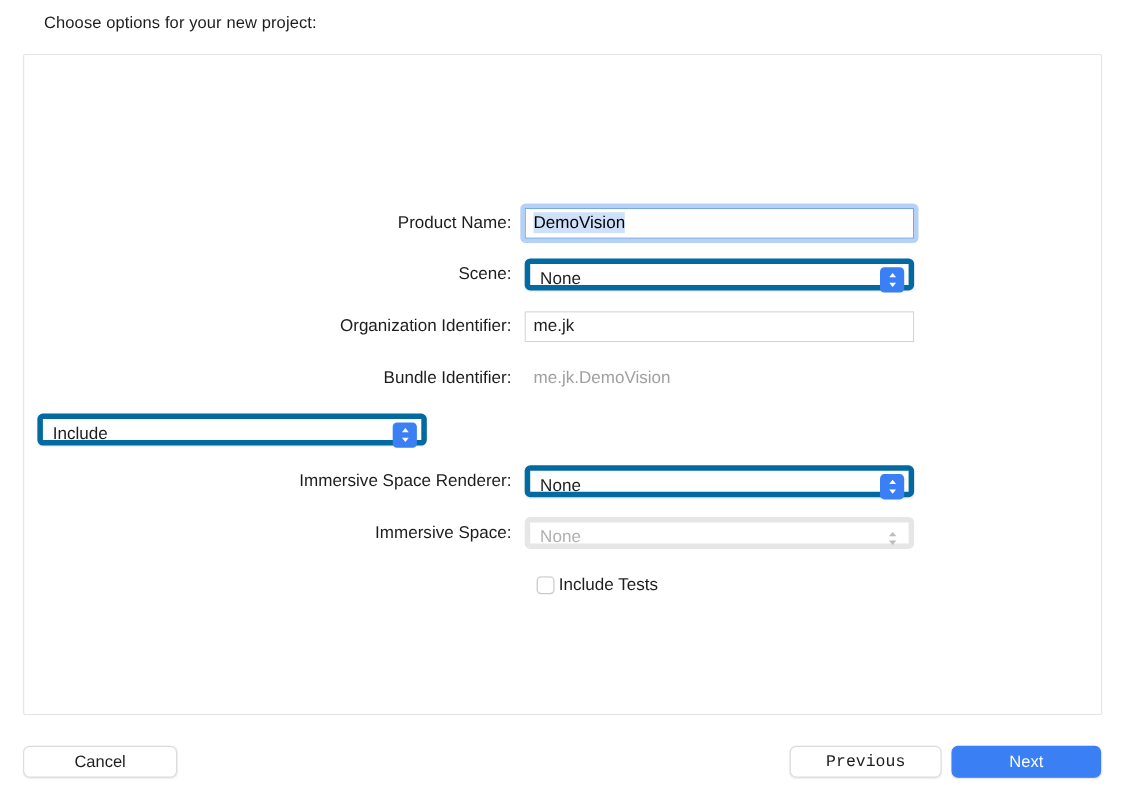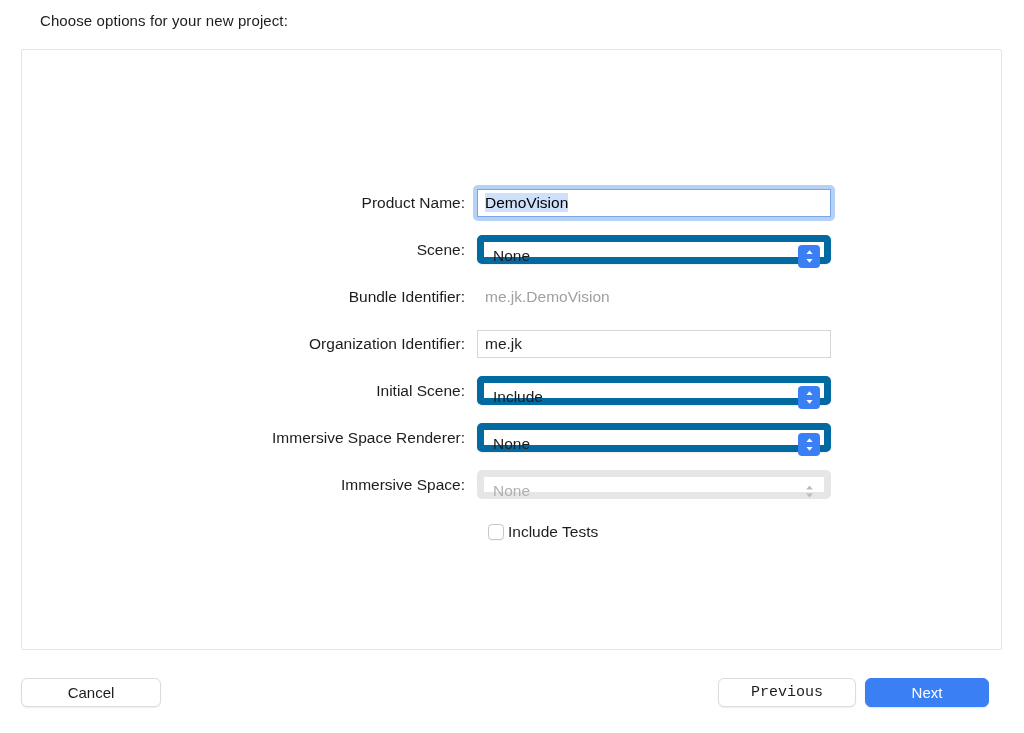--- a/index.html
+++ b/index.html
@@ -124,21 +124,21 @@
     padding-left: 8px;
     box-sizing: border-box;
   }
 
   
   .popup {
     position: relative;
     width: 354px;
     height: 29px;
     box-sizing: border-box;
-    border: 7px solid #0369a1;
+    border: 5px solid #0369a1;
     border-radius: 5px;
     background: #ffffff;
     box-shadow: 0 1px 1.5px rgba(0,0,0,0.07);
   }
   .popup .popup-value {
     position: absolute;
     left: 9px;
     top: 0;
     height: 29px;
     line-height: 28px;
@@ -223,21 +223,21 @@
   }
   .btn-previous {
     left: 718px;
     top: 678px;
     width: 138px;
     font-family: Liberation Mono, monospace;
   }
   .btn-next {
     left: 865px;
     top: 678px;
-    width: 124px;
+    width: 136px;
     background: #3b7ff5;
     border-color: #3b7ff5;
     color: #ffffff;
     box-shadow: 0 1px 1.5px rgba(0,0,0,0.12);
   }
 </style>
 </head>
 <body>
 
 <div class="heading">Choose options for your new project:</div>
@@ -264,35 +264,34 @@
             <svg class="chev" viewBox="0 0 11 17" aria-hidden="true">
               <path d="M5.5 2.2 L8.6 6.0 L2.4 6.0 Z" fill="#ffffff"></path>
               <path d="M5.5 14.8 L8.6 11.0 L2.4 11.0 Z" fill="#ffffff"></path>
             </svg>
           </span>
         </div>
       </div>
     </div>
 
     <div class="row">
+      <div class="row-label">Organization Identifier:</div>
+      <div class="row-control">
+        <div class="textfield readonly-plain" title="com.example">me.jk</div>
+      </div>
+    </div>
+
+    <div class="row">
       <div class="row-label">Bundle Identifier:</div>
       <div class="row-control">
         <div class="static-value">me.jk.DemoVision</div>
       </div>
     </div>
 
     <div class="row">
-      <div class="row-label">Organization Identifier:</div>
-      <div class="row-control">
-        <div class="textfield readonly-plain" title="com.example">me.jk</div>
-      </div>
-    </div>
-
-    <div class="row">
-      <div class="row-label">Initial Scene:</div>
       <div class="row-control">
         <div class="popup">
           <span class="popup-value">Include</span>
           <span class="stepper">
             <svg class="chev" viewBox="0 0 11 17" aria-hidden="true">
               <path d="M5.5 2.2 L8.6 6.0 L2.4 6.0 Z" fill="#ffffff"></path>
               <path d="M5.5 14.8 L8.6 11.0 L2.4 11.0 Z" fill="#ffffff"></path>
             </svg>
           </span>
         </div>

